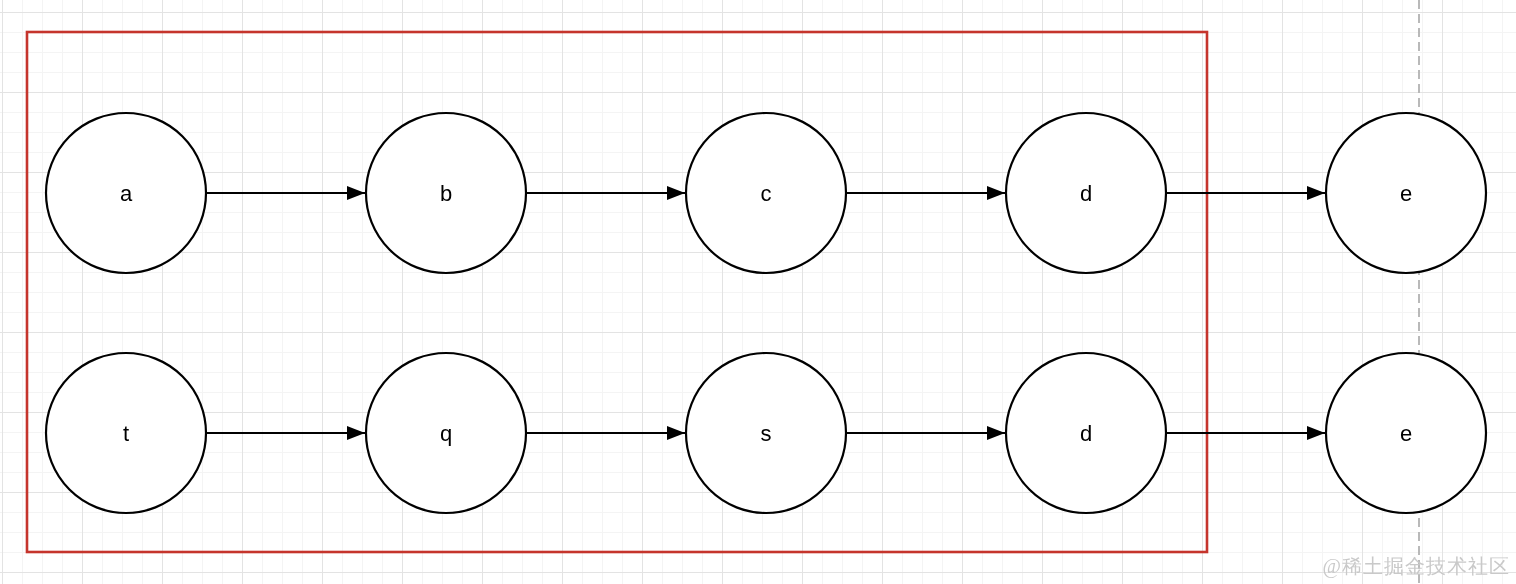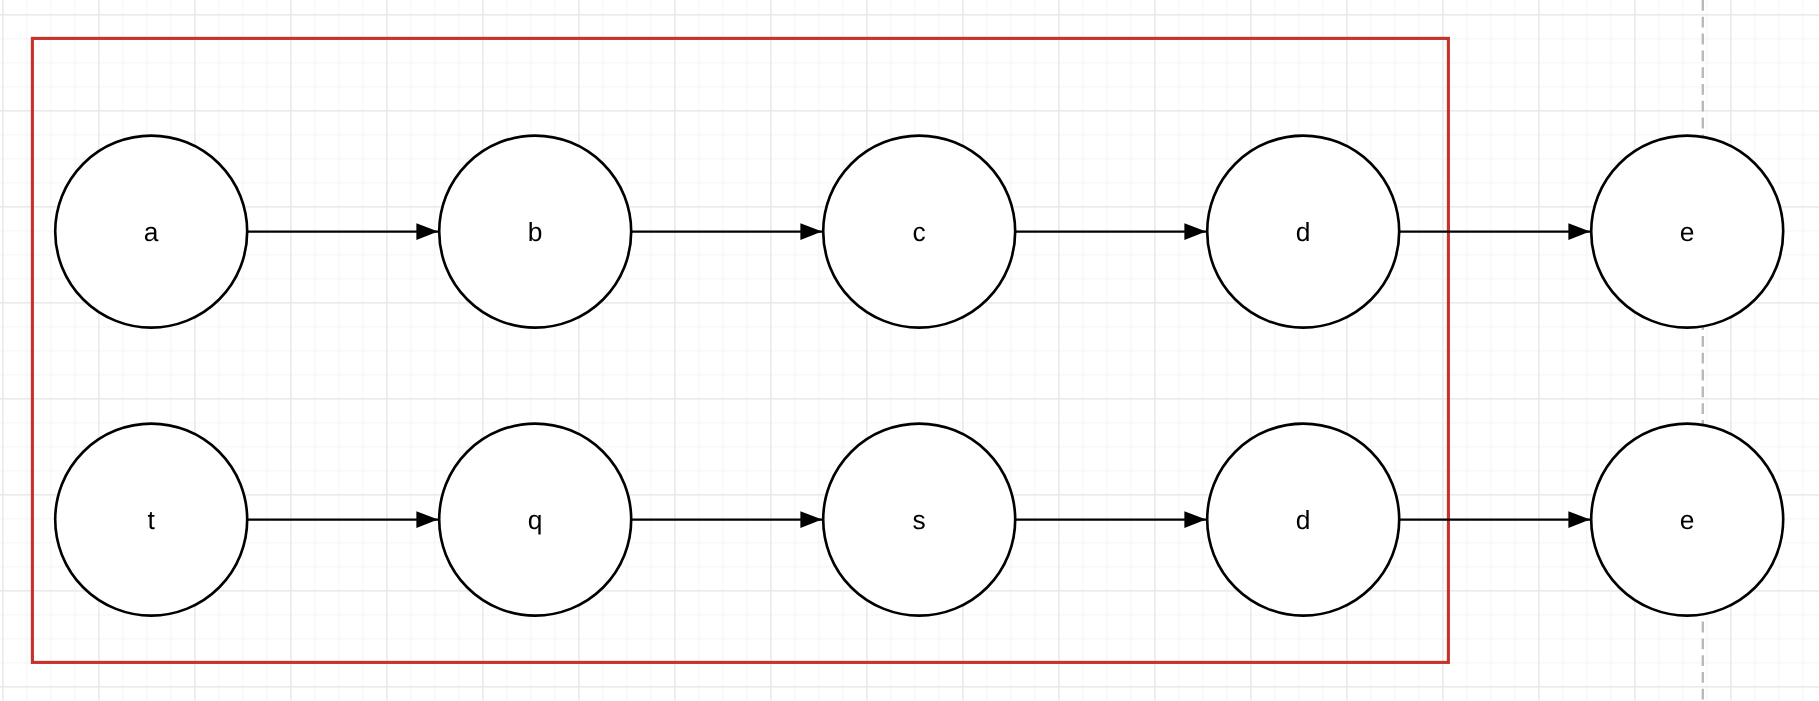--- a/index.html
+++ b/index.html
@@ -124,13 +124,14 @@
         <g>
           <circle cx="1086" cy="433" r="80" class="node-circle" fill="#ffffff" stroke="#000000"></circle>
           <text x="1086" y="433" class="node-label">d</text>
         </g>
         <g>
           <circle cx="1406" cy="433" r="80" class="node-circle" fill="#ffffff" stroke="#000000"></circle>
           <text x="1406" y="433" class="node-label">e</text>
         </g>
       </g>
   </svg>
+  <div class="watermark" style="color: rgb(201, 201, 201);">@稀土掘金技术社区</div>
 </div>
 
 </body></html>

